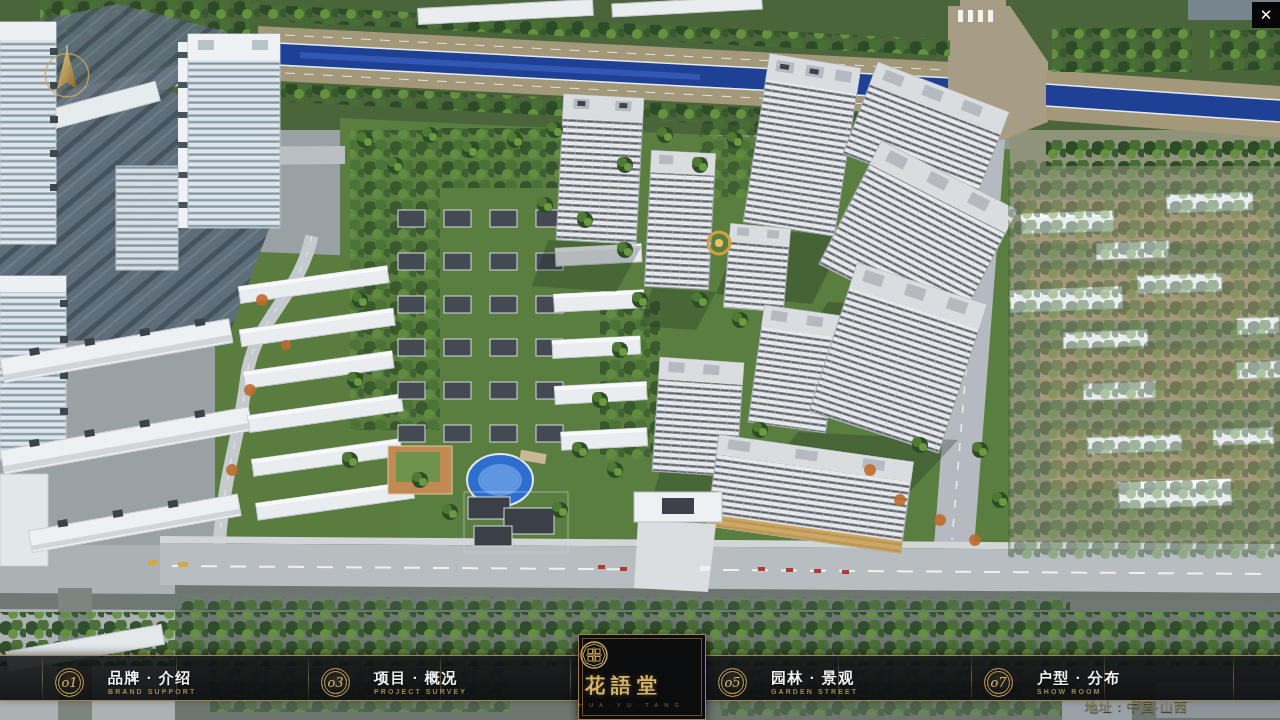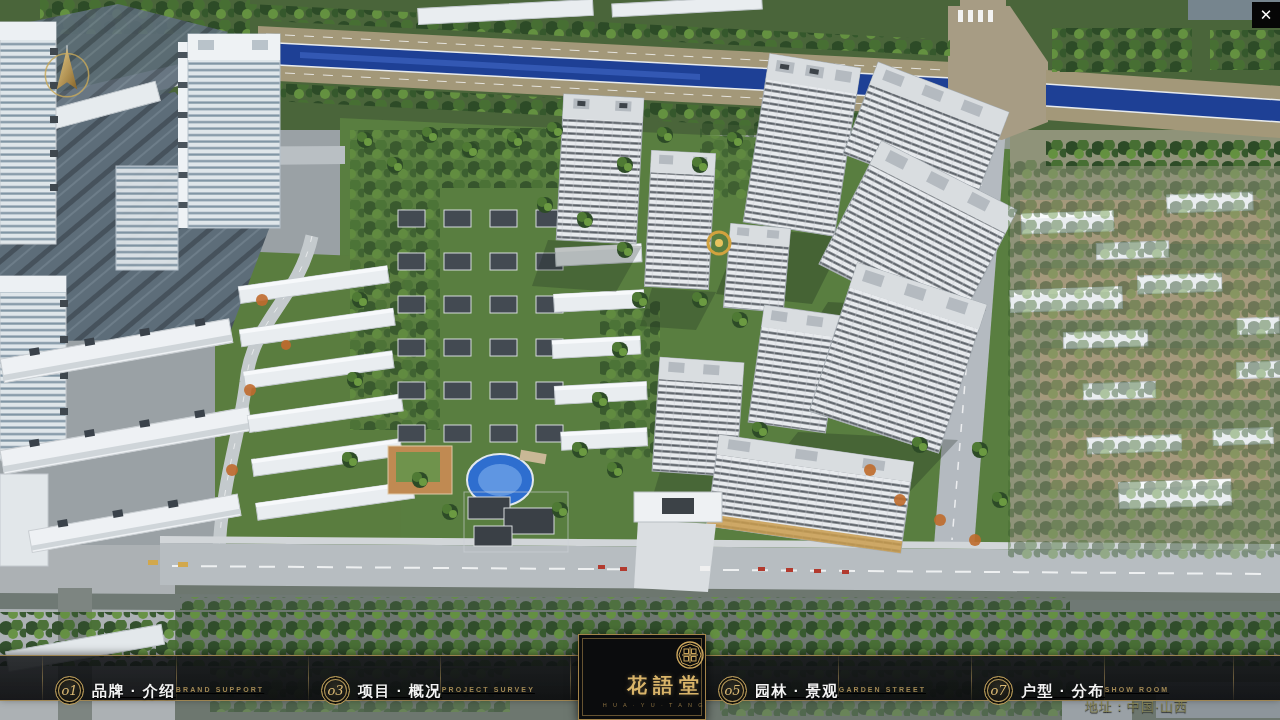--- a/index.html
+++ b/index.html
@@ -15,39 +15,39 @@
              color:#fff;border:0;font-size:15px;line-height:26px;text-align:center;padding:0;
              cursor:pointer;font-family:"DejaVu Sans",sans-serif;}
 
   
   .navbar{position:absolute;left:0;top:655px;width:1280px;height:44px;
           background:linear-gradient(180deg,rgba(16,18,21,.86),rgba(7,8,10,.9));
           border-top:1px solid rgba(190,158,94,.8);border-bottom:1px solid rgba(190,158,94,.8);
           box-shadow:0 -2px 8px rgba(0,0,0,.45);}
   .nav-div{position:absolute;top:0;bottom:0;width:1px;
            background:linear-gradient(180deg,rgba(190,158,94,.08),rgba(190,158,94,.5),rgba(190,158,94,.08));}
-  .nav-item{position:absolute;top:12px;height:44px;width:132px;display:flex;align-items:center;
-            gap:8px;padding-left:13px;box-sizing:border-box;cursor:pointer;}
+  .nav-item{position:absolute;top:4px;height:44px;width:132px;display:flex;align-items:center;
+            gap:24px;padding-left:13px;box-sizing:border-box;cursor:pointer;}
   .badge{flex:0 0 auto;width:27px;height:27px;border-radius:50%;
          border:1px solid #c8a75f;
          box-shadow:inset 0 0 0 2px rgba(12,12,10,.95),inset 0 0 0 3px rgba(205,172,100,.85);
          background:radial-gradient(circle at 50% 38%,#2c2b22 0%,#121210 70%);
          color:#dcba74;font-family:"DejaVu Serif",serif;font-style:italic;font-size:13px;
          display:flex;align-items:center;justify-content:center;}
-  .labels{display:flex;line-height:1;text-decoration:underline;}
+  .labels{display:flex;flex-direction:column;line-height:1;}
   .zh{font-size:15px;font-weight:700;color:#f4f4f4;letter-spacing:1.5px;white-space:nowrap;
       text-shadow:0 1px 2px rgba(0,0,0,.9);}
   .en{font-size:7px;letter-spacing:2.1px;color:#a08753;margin-top:3px;white-space:nowrap;
       font-weight:700;}
 
   
   .logo-panel{position:absolute;left:578px;top:634px;width:128px;height:86px;box-sizing:border-box;
               background:#0b0c0d;border:1px solid #a4844a;
               box-shadow:inset 0 0 0 3px #0b0c0d,inset 0 0 0 4px rgba(164,132,74,.6),0 2px 10px rgba(0,0,0,.7);
-              display:flex;flex-direction:column;align-items:flex-end;justify-content:flex-start;
+              display:flex;flex-direction:column;align-items:flex-start;justify-content:flex-start;
               padding-top:5px;cursor:pointer;z-index:5;}
   .logo-name{color:#d9b469;font-size:20px;letter-spacing:6px;padding-left:6px;margin-top:2px;
              font-family:"DejaVu Serif",serif;font-weight:700;white-space:nowrap;
              text-shadow:0 0 5px rgba(217,180,105,.35);}
   .logo-sub{font-size:5.5px;color:#8a7040;letter-spacing:2.4px;margin-top:3px;white-space:nowrap;}
 
   .address{position:absolute;left:1085px;top:698px;font-size:13px;letter-spacing:1px;
            color:rgba(141,138,86,.95);text-shadow:0 1px 1px rgba(0,0,0,.85);white-space:nowrap;}
 </style>
 </head>

